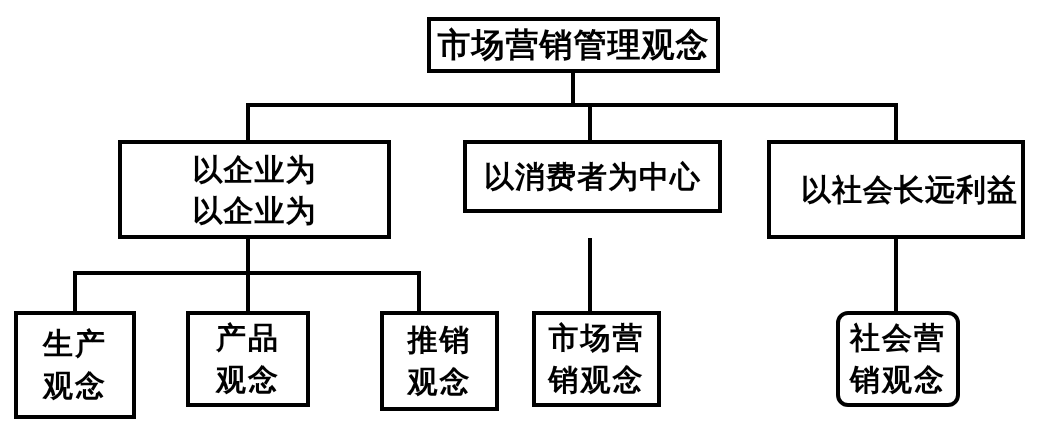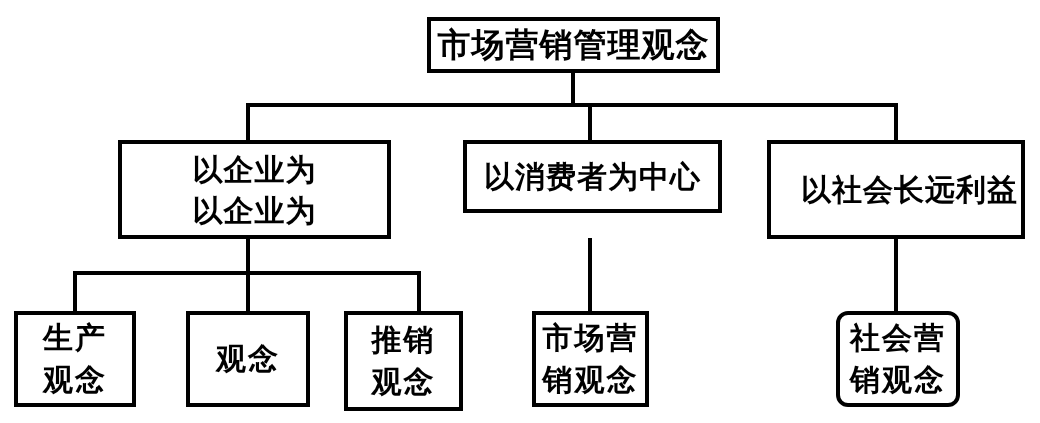--- a/index.html
+++ b/index.html
@@ -29,24 +29,24 @@
     justify-content: center;
     font-weight: bold;
   }
   .tl { white-space: nowrap; }
   .root-box { left: 427px; top: 17px; width: 293px; height: 56px; font-size: 33px; letter-spacing: 1px; }
   .l2 { font-size: 30px; line-height: 41px; letter-spacing: 1px; }
   .l2a { left: 118px; top: 140px; width: 273px; height: 99px; }
   .l2b { left: 463px; top: 140px; width: 259px; height: 73px; }
   .l2c { left: 767px; top: 140px; width: 258px; height: 99px; padding-left: 27px; }
   .l3 { font-size: 30px; line-height: 42px; letter-spacing: 2px; }
-  .l3a { left: 14px;  top: 311px; width: 122px; height: 96px; }
+  .l3a { left: 14px;  top: 311px; width: 122px; height: 108px; }
   .l3b { left: 186px; top: 311px; width: 124px; height: 96px; }
-  .l3c { left: 344px; top: 311px; width: 119px; height: 100px; }
-  .l3d { left: 532px; top: 311px; width: 117px; height: 96px; }
+  .l3c { left: 380px; top: 311px; width: 119px; height: 100px; }
+  .l3d { left: 532px; top: 311px; width: 129px; height: 96px; }
   .l3e { left: 836px; top: 311px; width: 124px; height: 96px; border-radius: 12px; }
 
   
   .root-stem        { left: 571px; top: 71px;  width: 4px;   height: 34px; }
   .tier1-bus        { left: 246px; top: 103px; width: 652px; height: 4px;  }
   .tier1-drop-left  { left: 246px; top: 103px; width: 4px;   height: 39px; }
   .tier1-drop-mid   { left: 588px; top: 103px; width: 4px;   height: 39px; }
   .tier1-drop-right { left: 894px; top: 103px; width: 4px;   height: 39px; }
   .l2a-stem         { left: 246px; top: 238px; width: 4px;   height: 37px; }
   .tier2-bus        { left: 73px;  top: 271px; width: 348px; height: 4px;  }
@@ -87,20 +87,21 @@
   </div>
   <div class="box l2 l2c">
     <div class="tl">以社会长远利益</div>
   </div>
 
   <div class="box l3 l3a">
     <div class="tl">生产</div>
     <div class="tl">观念</div>
   </div>
   <div class="box l3 l3b">
+    <div class="tl">产品</div>
     <div class="tl">观念</div>
   </div>
   <div class="box l3 l3c">
     <div class="tl">推销</div>
     <div class="tl">观念</div>
   </div>
   <div class="box l3 l3d">
     <div class="tl">市场营</div>
     <div class="tl">销观念</div>
   </div>

